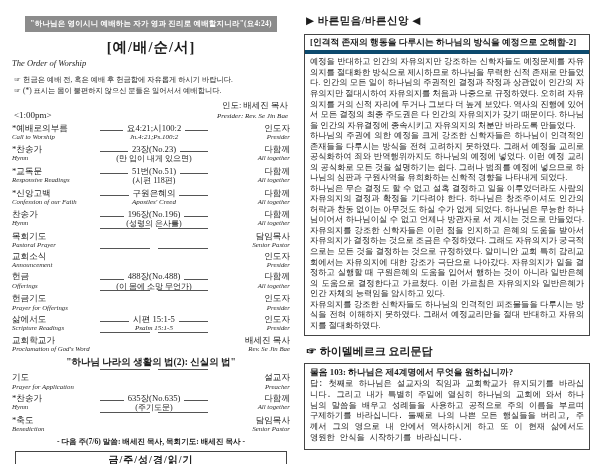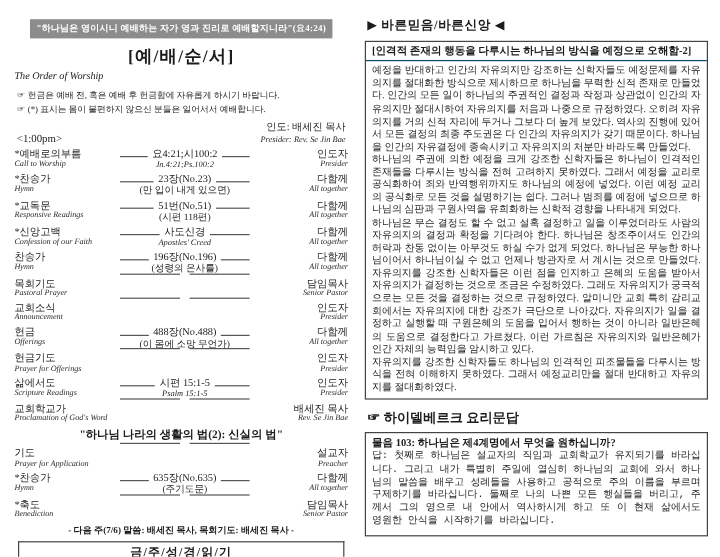--- a/index.html
+++ b/index.html
@@ -43,21 +43,21 @@
 
   table.reading { width:98%; margin:0 auto; border-collapse:collapse; border:1.6px solid #333; }
   table.reading th { border:0.8px solid #444; font-size:10px; font-weight:bold; padding:1px 0; letter-spacing:1px; }
 
   
   .right-col { flex:1; padding:12px 10px 6px 6px; }
   .faith-header { font-weight:bold; font-size:10.5px; margin:2px 0 6px 2px; letter-spacing:0.5px; }
   .faith-box { border:1px solid #444; }
   .faith-box .box-title {
     font-weight:bold; font-size:8.8px; line-height:1.3; padding:2px 5px;
-    border-bottom:1px solid #0c4a6e;
+    border-bottom:4px solid #0c4a6e;
   }
   .faith-body { padding:3px 5px 4px; }
   .fpara { margin:0; font-size:8.3px; line-height:1.27; text-align:justify; }
   .cat-header { font-weight:bold; font-size:11px; margin:8px 0 4px 2px; }
   .cat-box { border:1px solid #444; padding:3px 5px 5px; }
   .cat-question { font-weight:bold; font-size:8.8px; line-height:1.35; }
   .cat-answer { font-size:8.3px; line-height:1.3; text-align:justify;font-family:Liberation Mono, monospace; }
 </style>
 </head>
 <body>
@@ -142,21 +142,21 @@
   </div>
 
   <div class="wrow">
     <div class="c-left">
       <div class="kr">*신앙고백</div>
       <div class="en">Confession of our Faith</div>
     </div>
     <div class="c-mid">
       <div class="mid-line1">
         <span class="mid-rule"></span>
-        <span class="mid-text">사도신경</span>
+        <span class="mid-text">구원은혜의</span>
         <span class="mid-rule"></span>
       </div>
       <div class="mid-line2 italic">Apostles' Creed</div>
     </div>
     <div class="c-right">
       <div class="kr">다함께</div>
       <div class="en">All together</div>
     </div>
   </div>
 

